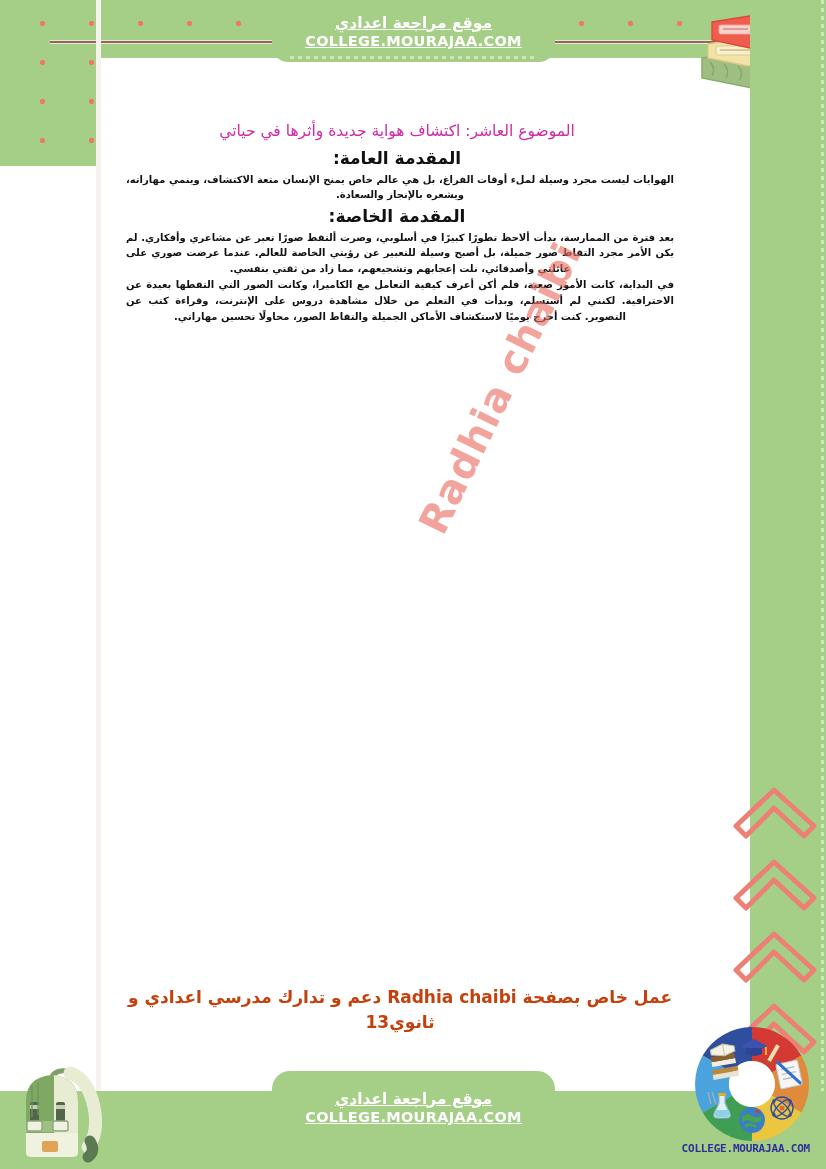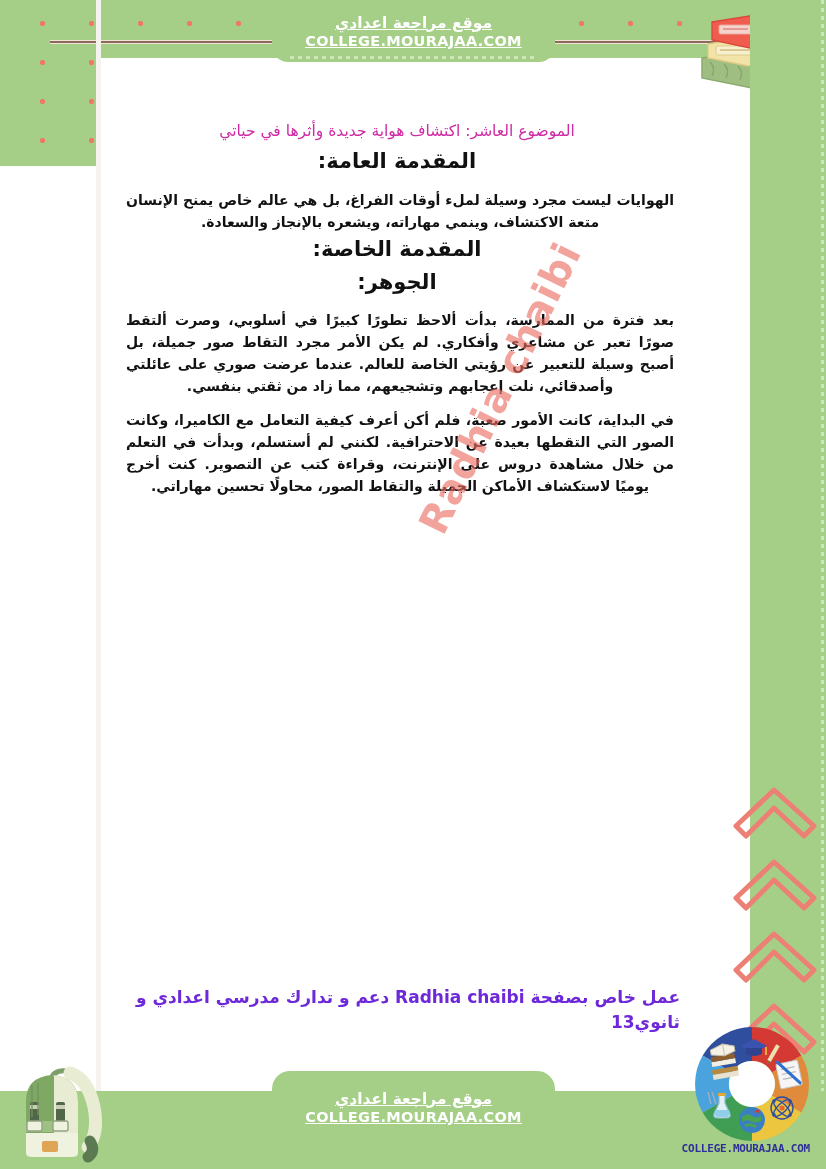--- a/index.html
+++ b/index.html
@@ -248,42 +248,42 @@
     color: #cf2aa5;
     font-size: 15.5px;
     font-weight: normal;
     text-align: right;
     line-height: 1.5;
     margin-bottom: 2px;
     padding-right: 6px;
   }
   .sec-head {
     color: #111111;
-    font-size: 21px;
+    font-size: 17px;
     font-weight: bold;
     text-align: right;
     line-height: 1.55;
     padding-right: 6px;
   }
   .para {
     color: #111111;
-    font-size: 14px;
+    font-size: 10px;
     font-weight: bold;
     line-height: 1.58;
     text-align: justify;
     padding: 0 6px;
-    margin-top: 11px;
   }
   .credit {
     position: absolute;
     top: 985px;
     left: 120px;
     width: 560px;
     direction: rtl;
-    color: #6d28d9;
+    text-align: center;
+    color: #c2410c;
     font-size: 17px;
     font-weight: bold;
     line-height: 1.45;
   }
 
   
   .watermark {
     position: absolute;
     top: 365px;
     left: 300px;
@@ -356,21 +356,20 @@
   </div>
 
   <div class="content">
     <div class="doc-title">الموضوع العاشر: اكتشاف هواية جديدة وأثرها في حياتي</div>
 
     <div class="sec-head">المقدمة العامة:</div>
     <div class="para">الهوايات ليست مجرد وسيلة لملء أوقات الفراغ، بل هي عالم خاص يمنح الإنسان متعة الاكتشاف، وينمي مهاراته، ويشعره بالإنجاز والسعادة.</div>
 
     <div class="sec-head">المقدمة الخاصة:</div>
 
-    <div class="sec-head">الجوهر:</div>
 
     <div class="para">بعد فترة من الممارسة، بدأت ألاحظ تطورًا كبيرًا في أسلوبي، وصرت ألتقط صورًا تعبر عن مشاعري وأفكاري. لم يكن الأمر مجرد التقاط صور جميلة، بل أصبح وسيلة للتعبير عن رؤيتي الخاصة للعالم. عندما عرضت صوري على عائلتي وأصدقائي، نلت إعجابهم وتشجيعهم، مما زاد من ثقتي بنفسي.</div>
 
     <div class="para">في البداية، كانت الأمور صعبة، فلم أكن أعرف كيفية التعامل مع الكاميرا، وكانت الصور التي التقطها بعيدة عن الاحترافية. لكنني لم أستسلم، وبدأت في التعلم من خلال مشاهدة دروس على الإنترنت، وقراءة كتب عن التصوير. كنت أخرج يوميًا لاستكشاف الأماكن الجميلة والتقاط الصور، محاولًا تحسين مهاراتي.</div>
 
   </div>
 
   <div class="watermark">Radhia chaibi</div>
 
   <div class="credit">

